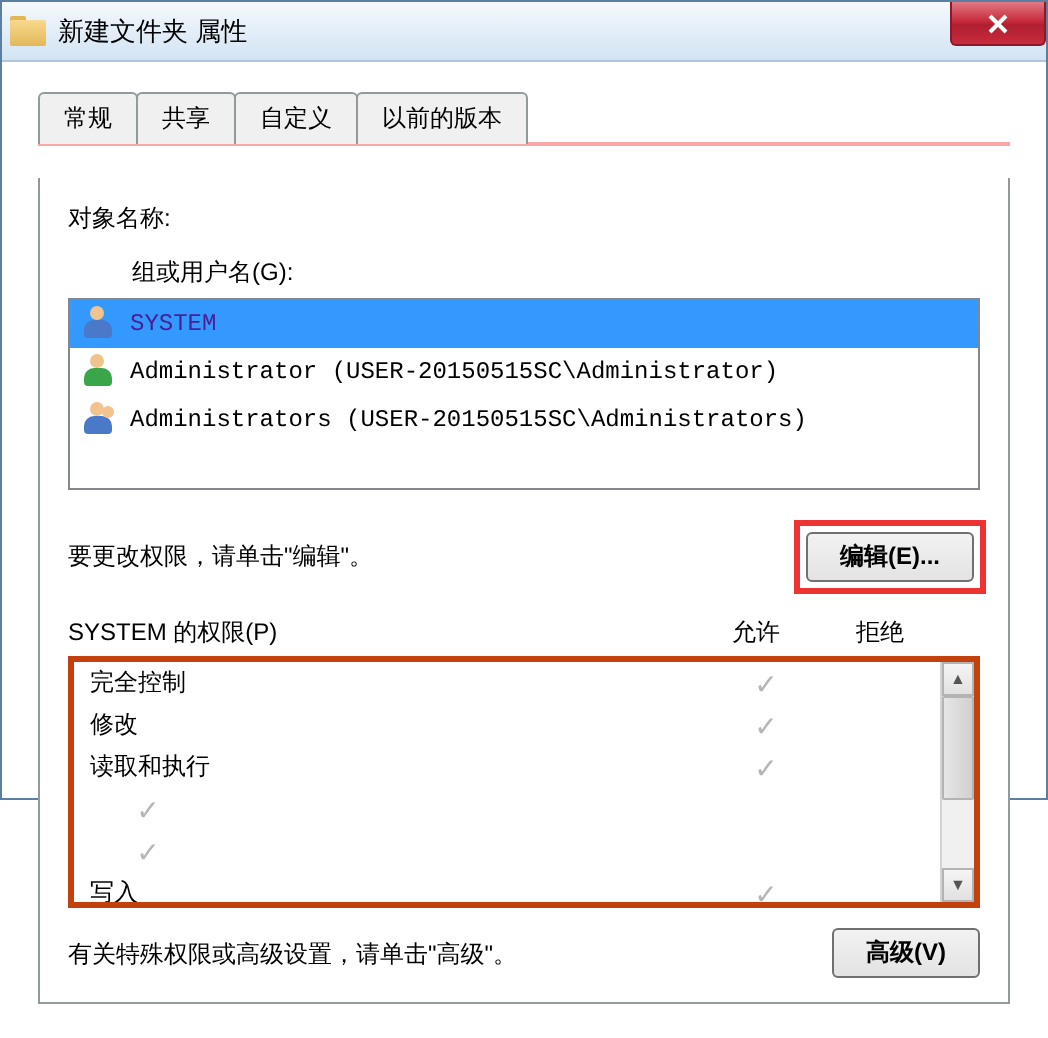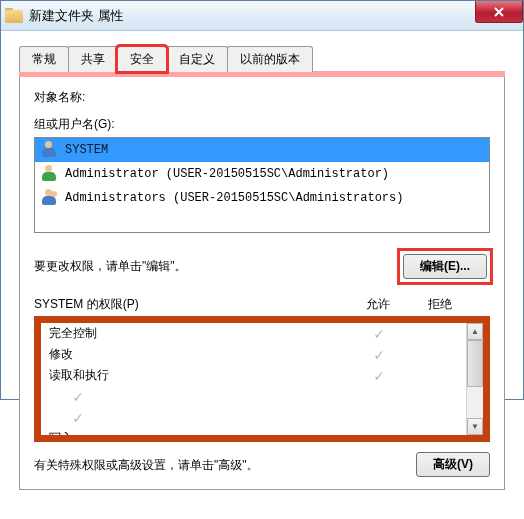--- a/index.html
+++ b/index.html
@@ -66,22 +66,22 @@
     color: #fff;
     font-size: 12px;
     cursor: pointer;
   }
   .close-btn svg { display: block; }
   .content {
     padding: 14px 18px 8px 18px;
   }
   .tabs {
     display: flex;
-    border-bottom: 6px solid #fca5a5;
-    margin-bottom: 0;
+    border-bottom: 2px solid #fca5a5;
+    margin-bottom: 16px;
   }
   .tab {
     padding: 4px 12px;
     border: 1px solid #919b9c;
     border-bottom: none;
     background: #f0f0f0;
     margin-right: -1px;
     position: relative;
     top: 1px;
     cursor: pointer;
@@ -109,39 +109,40 @@
   .path-value {
     margin-left: 26px;
     font-family: Consolas, "Courier New", monospace;
     font-size: 12px;
     white-space: nowrap;
     overflow: hidden;
   }
   .group-label {
     margin-top: 10px;
     margin-bottom: 4px;
+    margin-left: 32px;
   }
   .listbox {
     border: 1px solid #828790;
     background: #fff;
     height: 96px;
     overflow: hidden;
   }
   .lb-row {
     display: flex;
     align-items: center;
     height: 24px;
     padding: 0 6px;
     gap: 6px;
     font-family: Consolas, "Courier New", monospace;
     font-size: 12px;
   }
   .lb-row.selected {
     background: #3399ff;
-    color: #0f172a;
+    color: #4c1d95;
   }
   .user-icon {
     width: 18px; height: 18px;
     flex: none;
     position: relative;
   }
   .user-icon .head {
     position: absolute;
     width: 7px; height: 7px;
     border-radius: 50%;
@@ -191,21 +192,21 @@
     margin-bottom: 3px;
   }
   .perm-header .col-name {
     flex: 1;
   }
   .perm-header .col {
     width: 62px;
     text-align: left;
   }
   .perm-box {
-    border: 7px solid #c2410c;
+    border: 3px solid #c2410c;
     height: 126px;
     overflow: hidden;
     position: relative;
     display: flex;
   }
   .perm-list {
     flex: 1;
     overflow: hidden;
   }
   .perm-row {
@@ -272,21 +273,20 @@
       <svg width="12" height="10" viewBox="0 0 12 10">
         <path d="M2 1 L10 9 M10 1 L2 9" stroke="#fff" stroke-width="2" fill="none"></path>
       </svg>
     </div>
   </div>
 
   <div class="content">
     <div class="tabs">
       <div class="tab">常规</div>
       <div class="tab">共享</div>
-      <div class="tab highlighted">安全</div>
       <div class="tab">自定义</div>
       <div class="tab">以前的版本</div>
     </div>
 
     <div class="tab-panel">
 
       <div class="row">
         <span class="label">对象名称:</span>
       </div>
 

